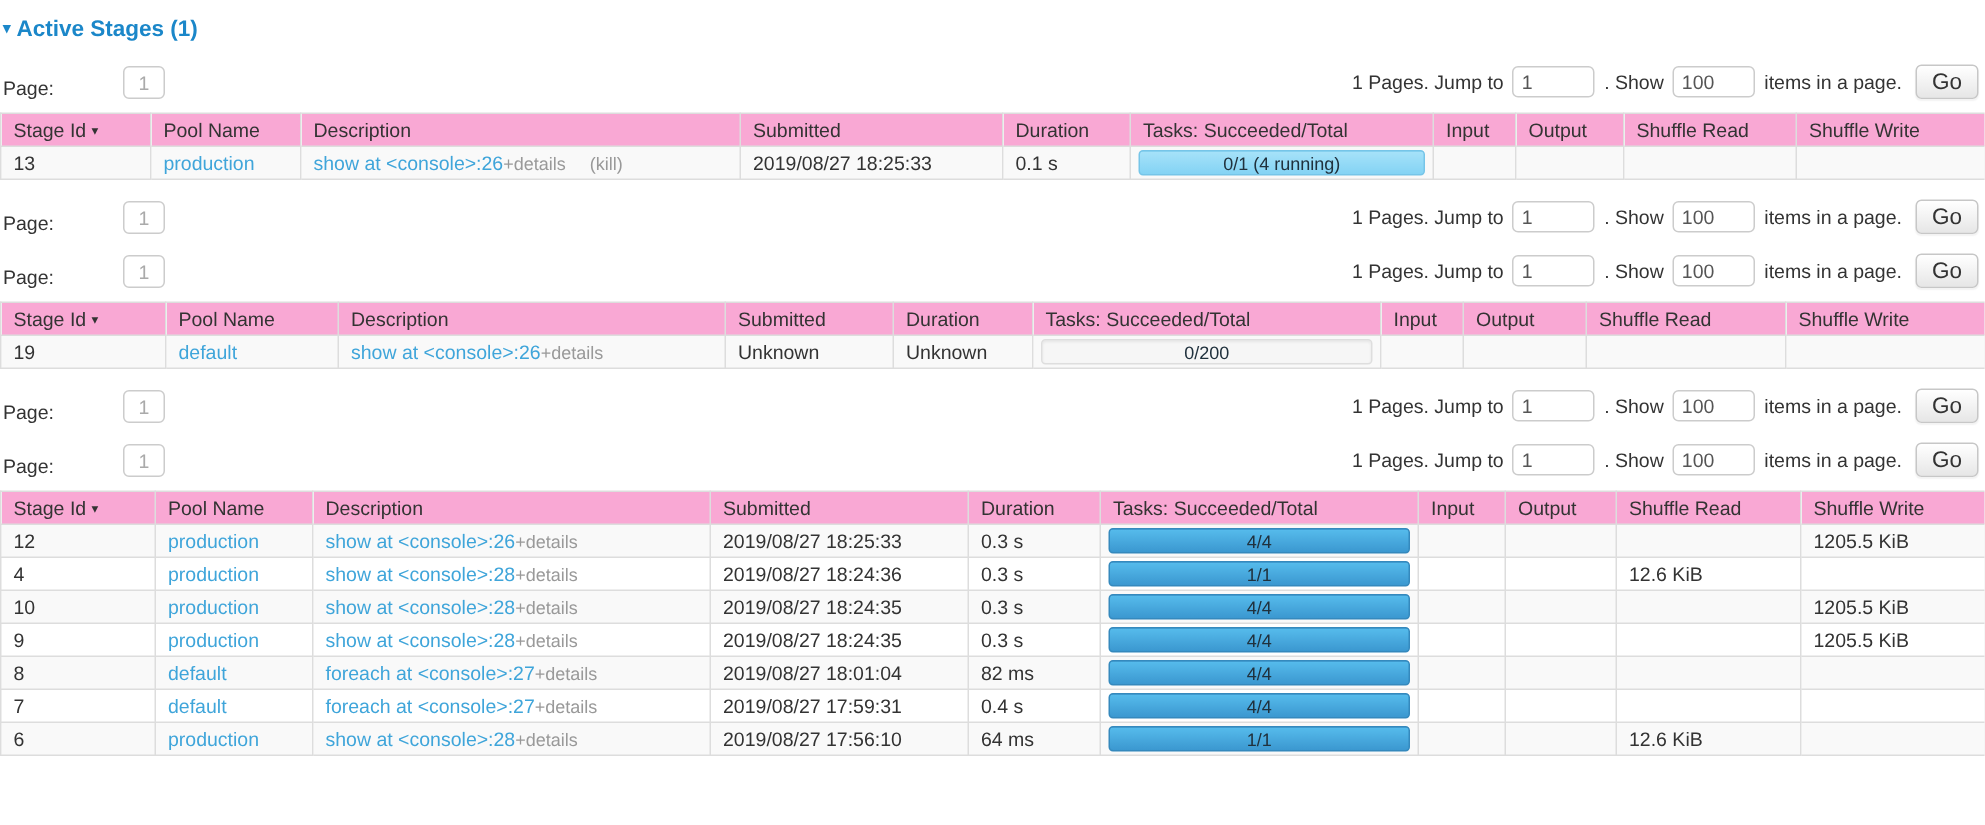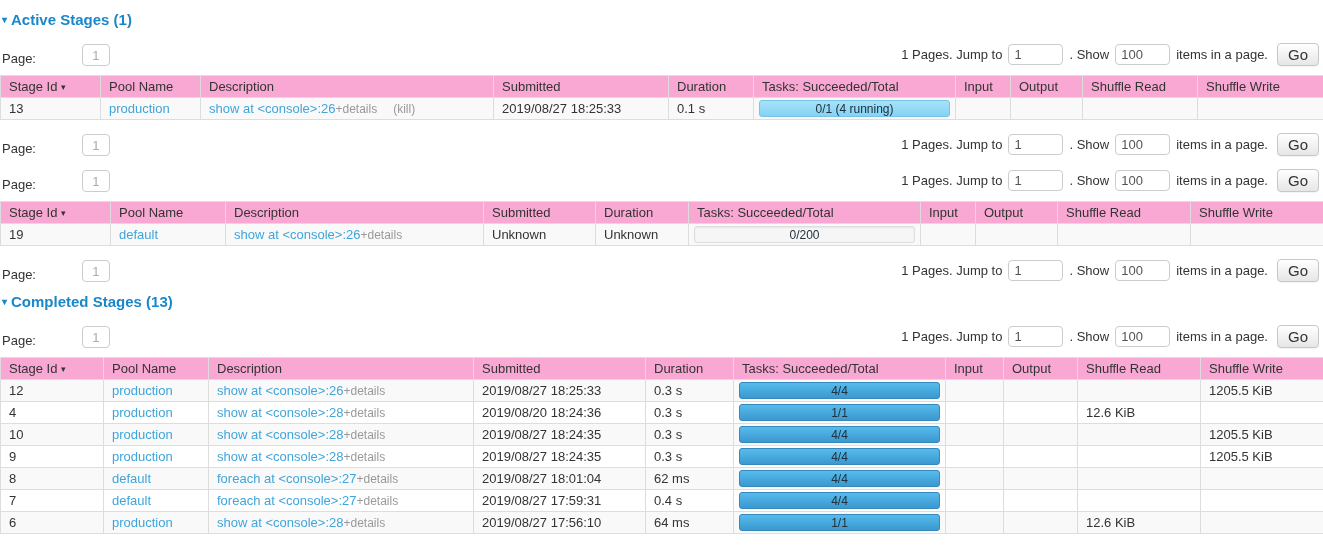--- a/index.html
+++ b/index.html
@@ -285,23 +285,20 @@
         <input class="jump-box" value="1" style="">
         <span>. Show</span>
         <input class="show-box" value="100" style="">
         <span>items in a page.</span>
         <button class="go-btn">Go</button>
       </span>
     </div>
   </div>
 
   <div class="section">
-    <h4 class="section-title">
-      <span class="collapse-arrow">▾</span><span>Completed Stages (13)</span>
-    </h4>
     <div class="pager">
       <span>Page:</span>
       <input class="page-box" value="1" style="">
       <span class="pager-right">
         <span>1 Pages. Jump to</span>
         <input class="jump-box" value="1" style="">
         <span>. Show</span>
         <input class="show-box" value="100" style="">
         <span>items in a page.</span>
         <button class="go-btn">Go</button>
@@ -356,21 +353,21 @@
           </tr>
           <tr>
             <td>4</td>
             <td><a class="cell-link">production</a></td>
             <td>
               <div class="desc-wrap">
                 <a class="cell-link">show at &lt;console&gt;:28</a>
                 <span class="desc-right"><span class="details-toggle">+details</span></span>
               </div>
             </td>
-            <td>2019/08/20 18:24:36</td>
+            <td>2019/08/27 18:24:36</td>
             <td>0.3 s</td>
             <td class="tasks-cell">
               <div class="bar done">1/1</div>
             </td>
             <td></td>
             <td></td>
             <td>12.6 KiB</td>
             <td></td>
           </tr>
           <tr class="stripe">
@@ -414,21 +411,21 @@
           <tr class="stripe">
             <td>8</td>
             <td><a class="cell-link">default</a></td>
             <td>
               <div class="desc-wrap">
                 <a class="cell-link">foreach at &lt;console&gt;:27</a>
                 <span class="desc-right"><span class="details-toggle">+details</span></span>
               </div>
             </td>
             <td>2019/08/27 18:01:04</td>
-            <td>62 ms</td>
+            <td>82 ms</td>
             <td class="tasks-cell">
               <div class="bar done">4/4</div>
             </td>
             <td></td>
             <td></td>
             <td></td>
             <td></td>
           </tr>
           <tr>
             <td>7</td>

